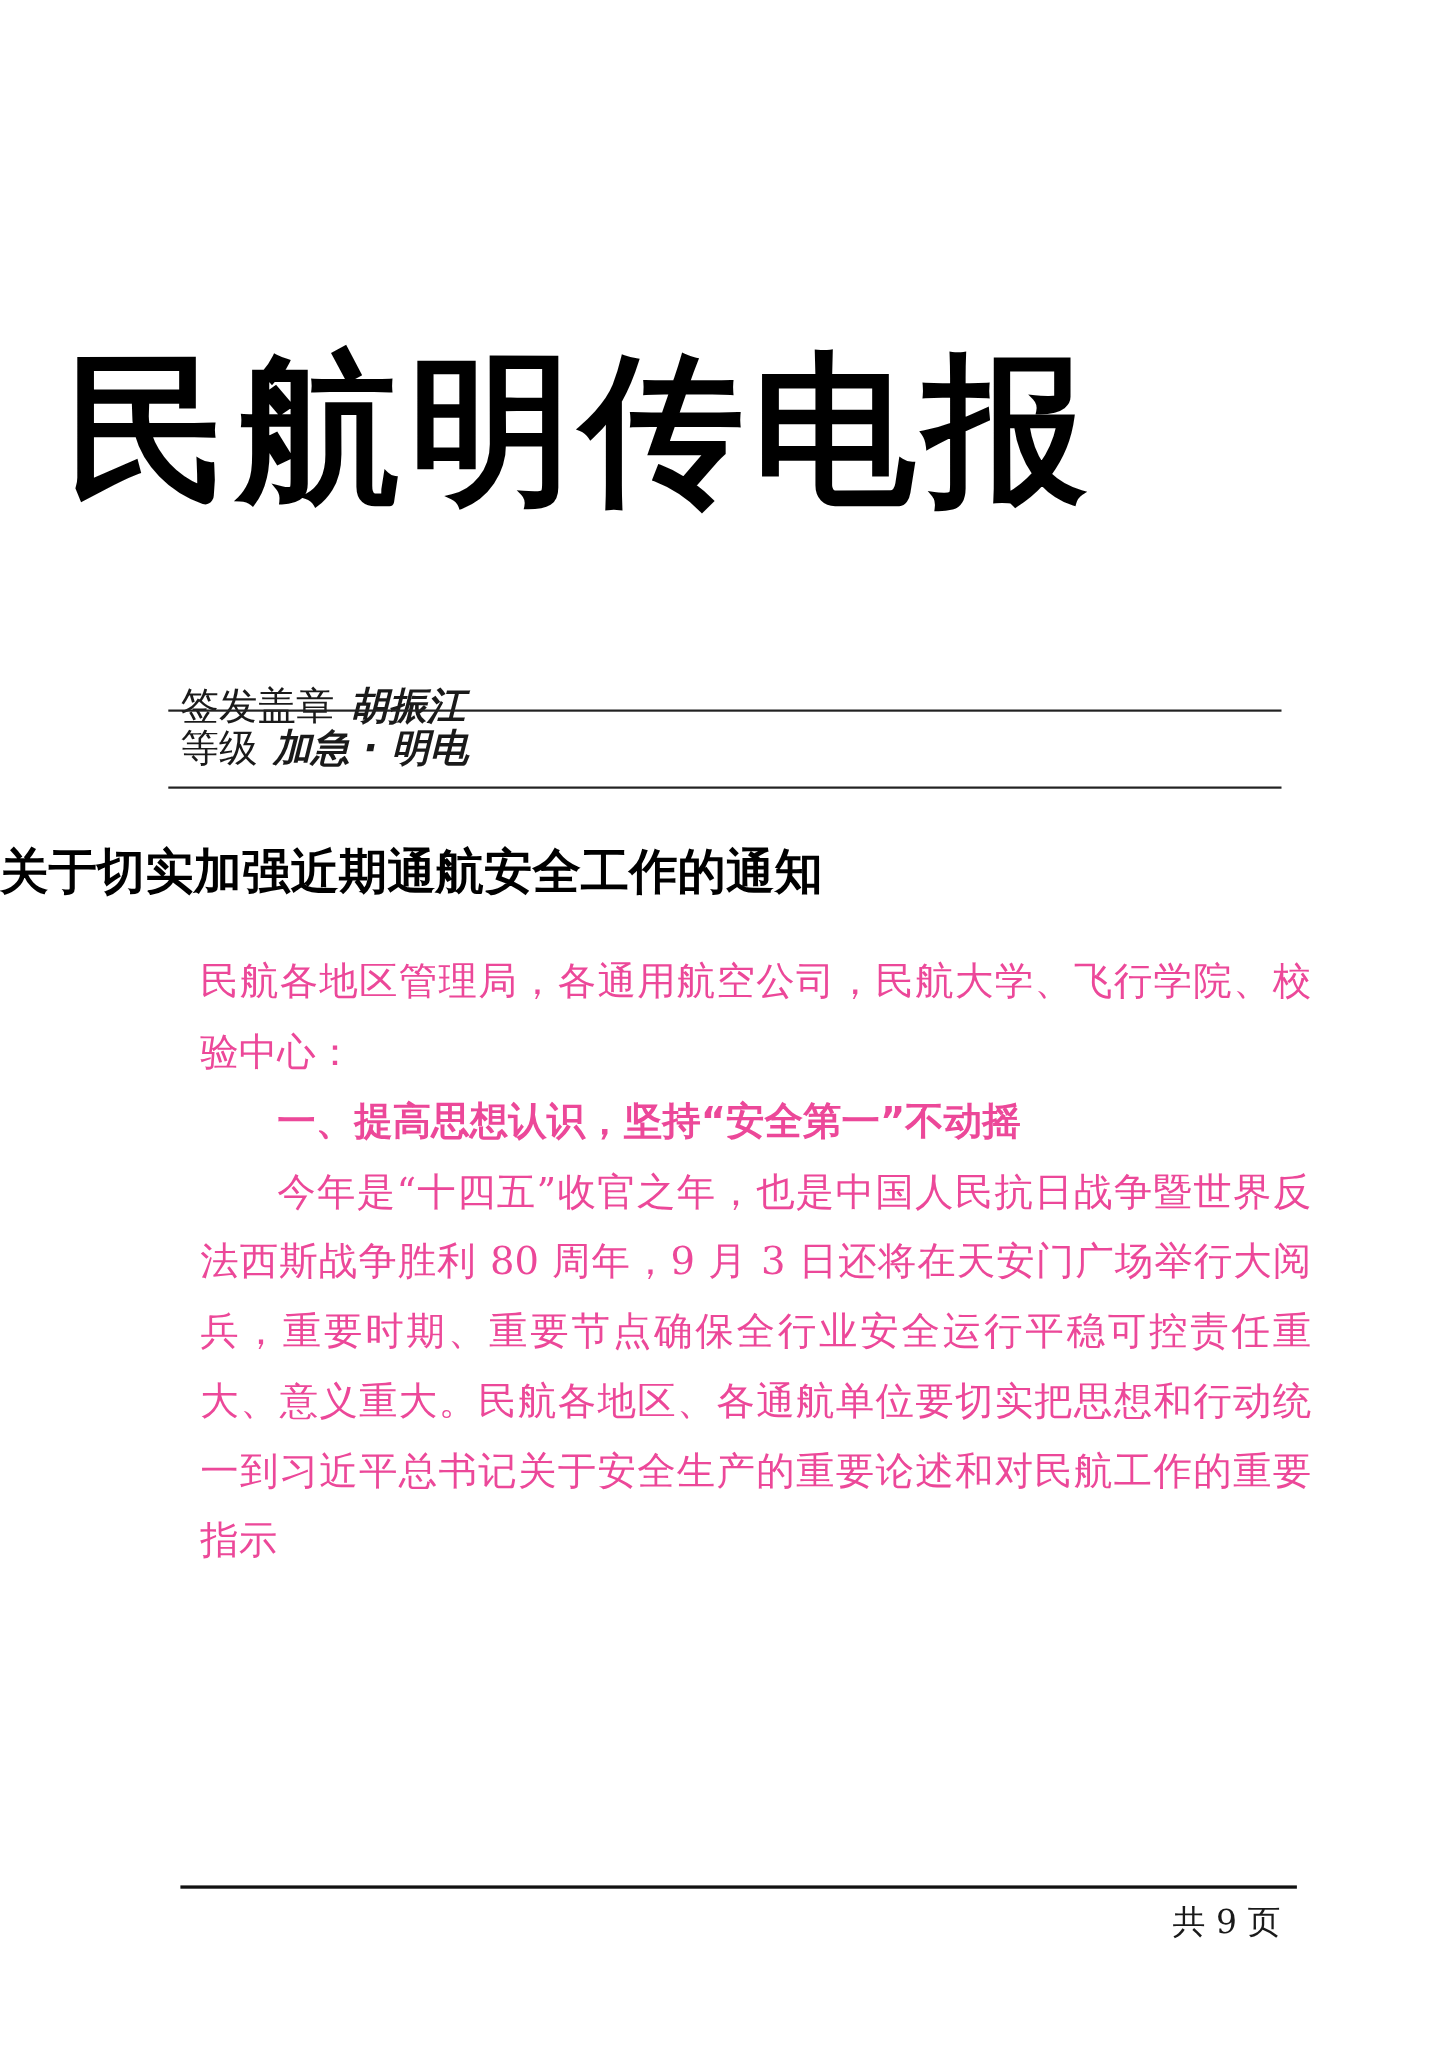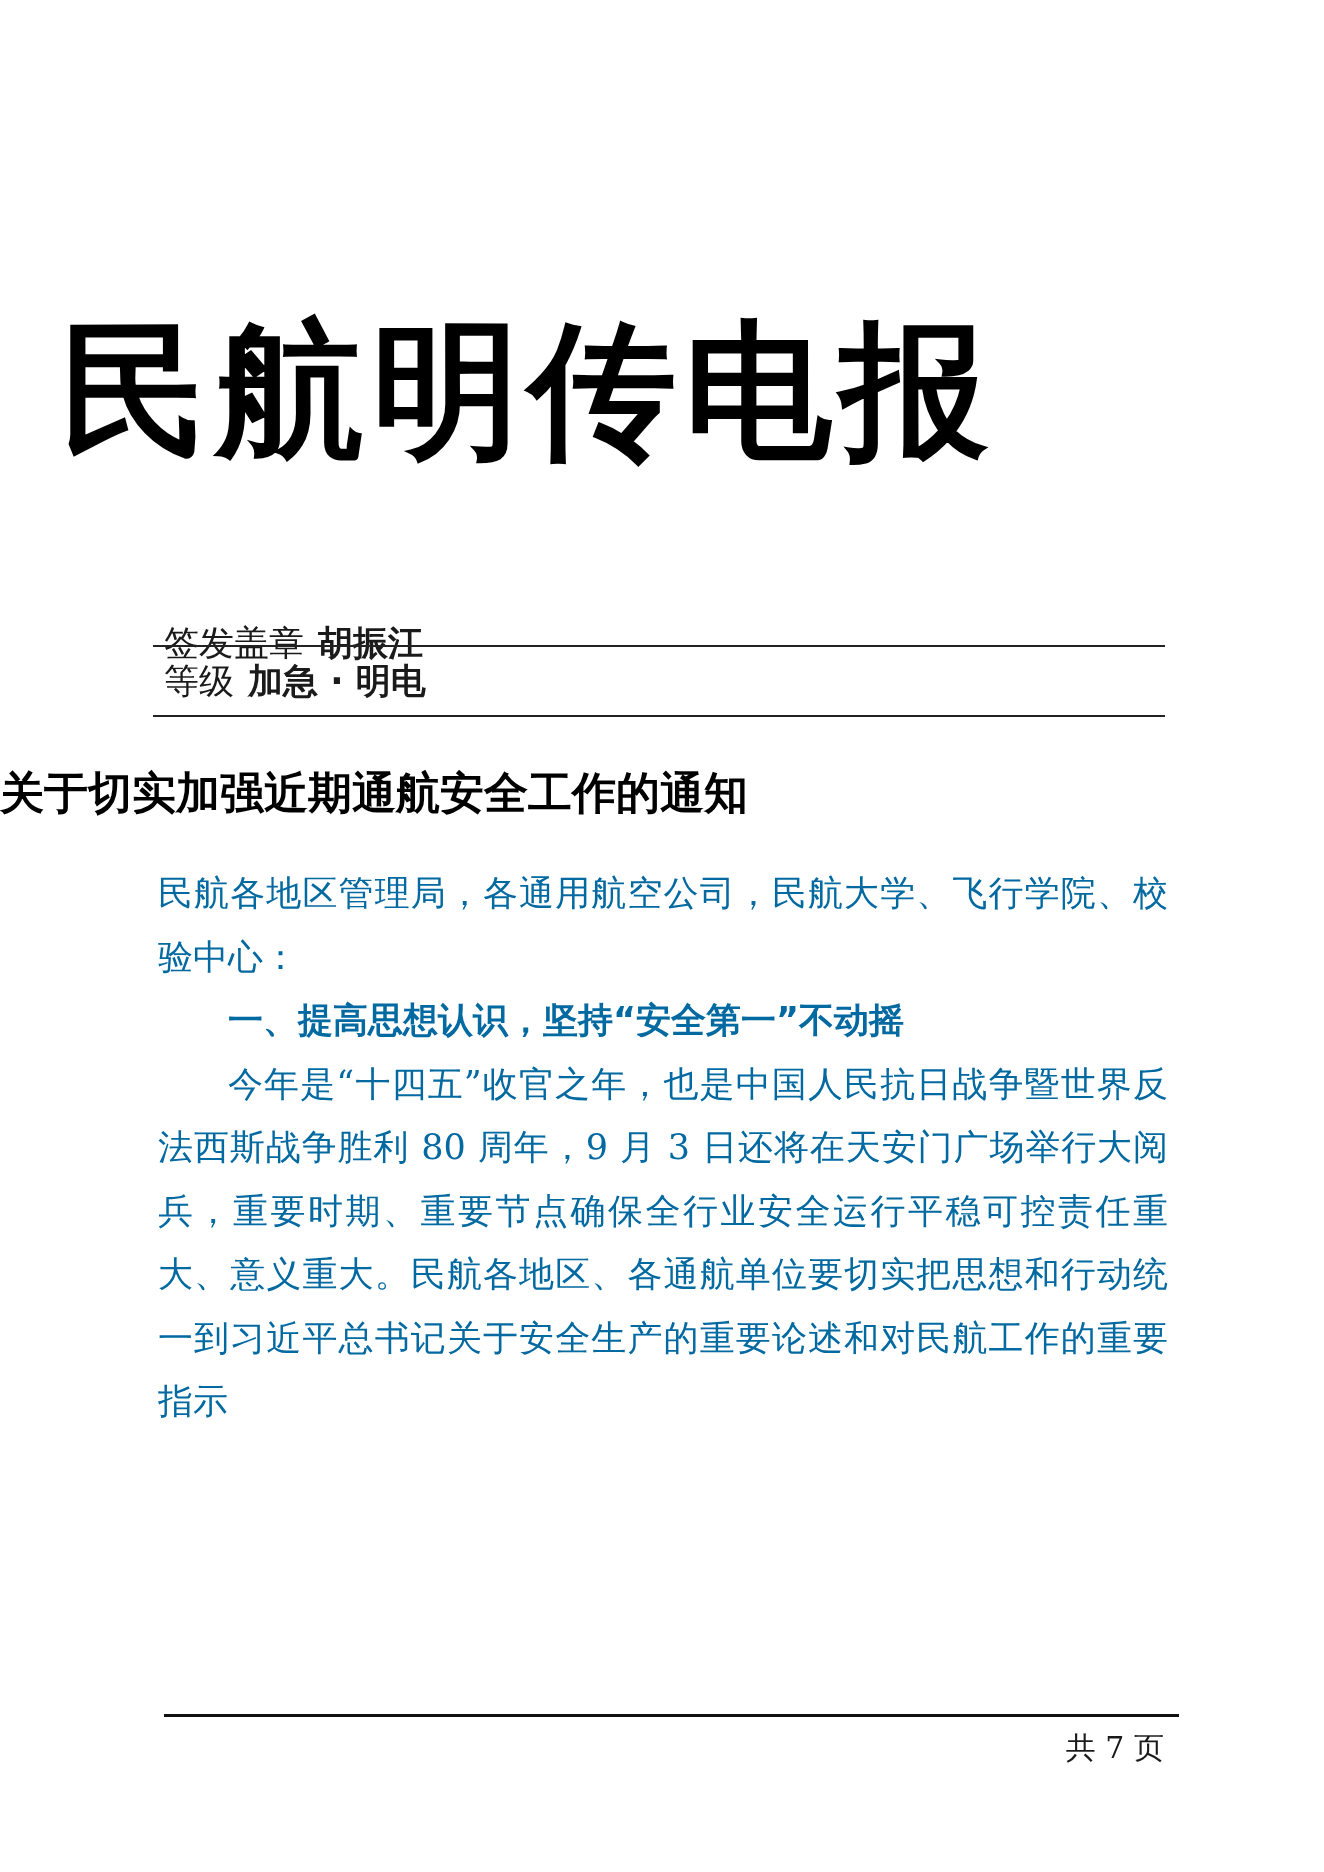--- a/index.html
+++ b/index.html
@@ -14,31 +14,31 @@
   }
   .meta-row {
     position: absolute; left: 164px; width: 970px; display: flex;
     justify-content: space-between; align-items: baseline;
     font-size: 35px; line-height: 50px; color: #1a1a1a;
   }
   .meta-row.r1 { top: 585px; }
   .meta-row.r2 { top: 656px; }
   .meta-row .left, .meta-row .right { display: flex; align-items: baseline; gap: 14px; }
   .meta-row .right.r1right { padding-right: 6px; margin-top: 33px; }
-  .bold { font-family: "DejaVu Sans", sans-serif; font-weight: bold; }
+  .bold { font-family: "DejaVu Sans", sans-serif; font-weight: bold; font-style: italic; }
   .rule { position: absolute; left: 153px; width: 1012px; height: 2px; background: #222; }
   .rule.a { top: 645px; }
   .rule.b { top: 715px; }
   .doc-title {
     position: absolute; left: 0; width: 1324px; top: 758px; 
     font-family: "DejaVu Serif", serif; font-weight: bold; font-size: 44px; line-height: 70px; color: #000;
   }
   .body-text {
-    position: absolute; left: 158px; width: 1010px; top: 862px;
-    font-size: 35px; line-height: 63.5px; color: #0369a1; text-align: justify;
+    position: absolute; left: 182px; width: 1010px; top: 862px;
+    font-size: 35px; line-height: 63.5px; color: #ec4899; text-align: justify;
   }
   .body-text p { margin: 0; }
   .body-text p.indent { text-indent: 70px; }
   .body-text p.heading {
     text-indent: 70px; font-family: "DejaVu Sans", sans-serif; font-weight: bold;
   }
   .footer-rule { position: absolute; left: 164px; top: 1714px; width: 1015px; height: 3px; background: #111; }
   .page-count {
     position: absolute; right: 160px; top: 1728px; font-size: 30px; line-height: 40px; color: #1a1a1a;
   }
@@ -66,13 +66,13 @@
 
 <div class="doc-title">关于切实加强近期通航安全工作的通知</div>
 
 <div class="body-text">
   <p>民航各地区管理局，各通用航空公司，民航大学、飞行学院、校验中心：</p>
   <p class="heading">一、提高思想认识，坚持“安全第一”不动摇</p>
   <p class="indent">今年是“十四五”收官之年，也是中国人民抗日战争暨世界反法西斯战争胜利 80 周年，9 月 3 日还将在天安门广场举行大阅兵，重要时期、重要节点确保全行业安全运行平稳可控责任重大、意义重大。民航各地区、各通航单位要切实把思想和行动统一到习近平总书记关于安全生产的重要论述和对民航工作的重要指示</p>
 </div>
 
 <div class="footer-rule"></div>
-<div class="page-count">共 7 页</div>
+<div class="page-count">共 9 页</div>
 
 </body></html>

